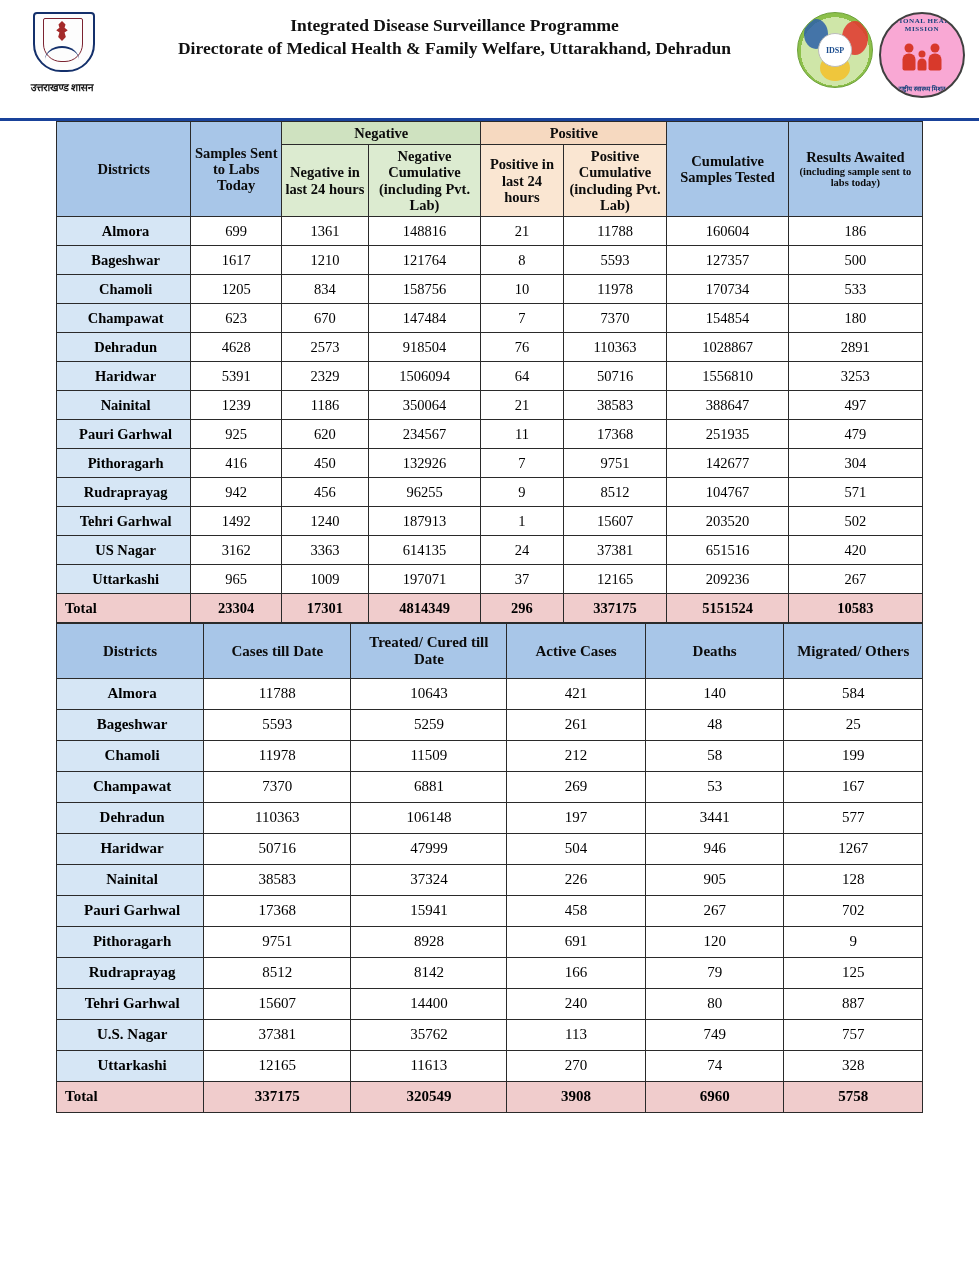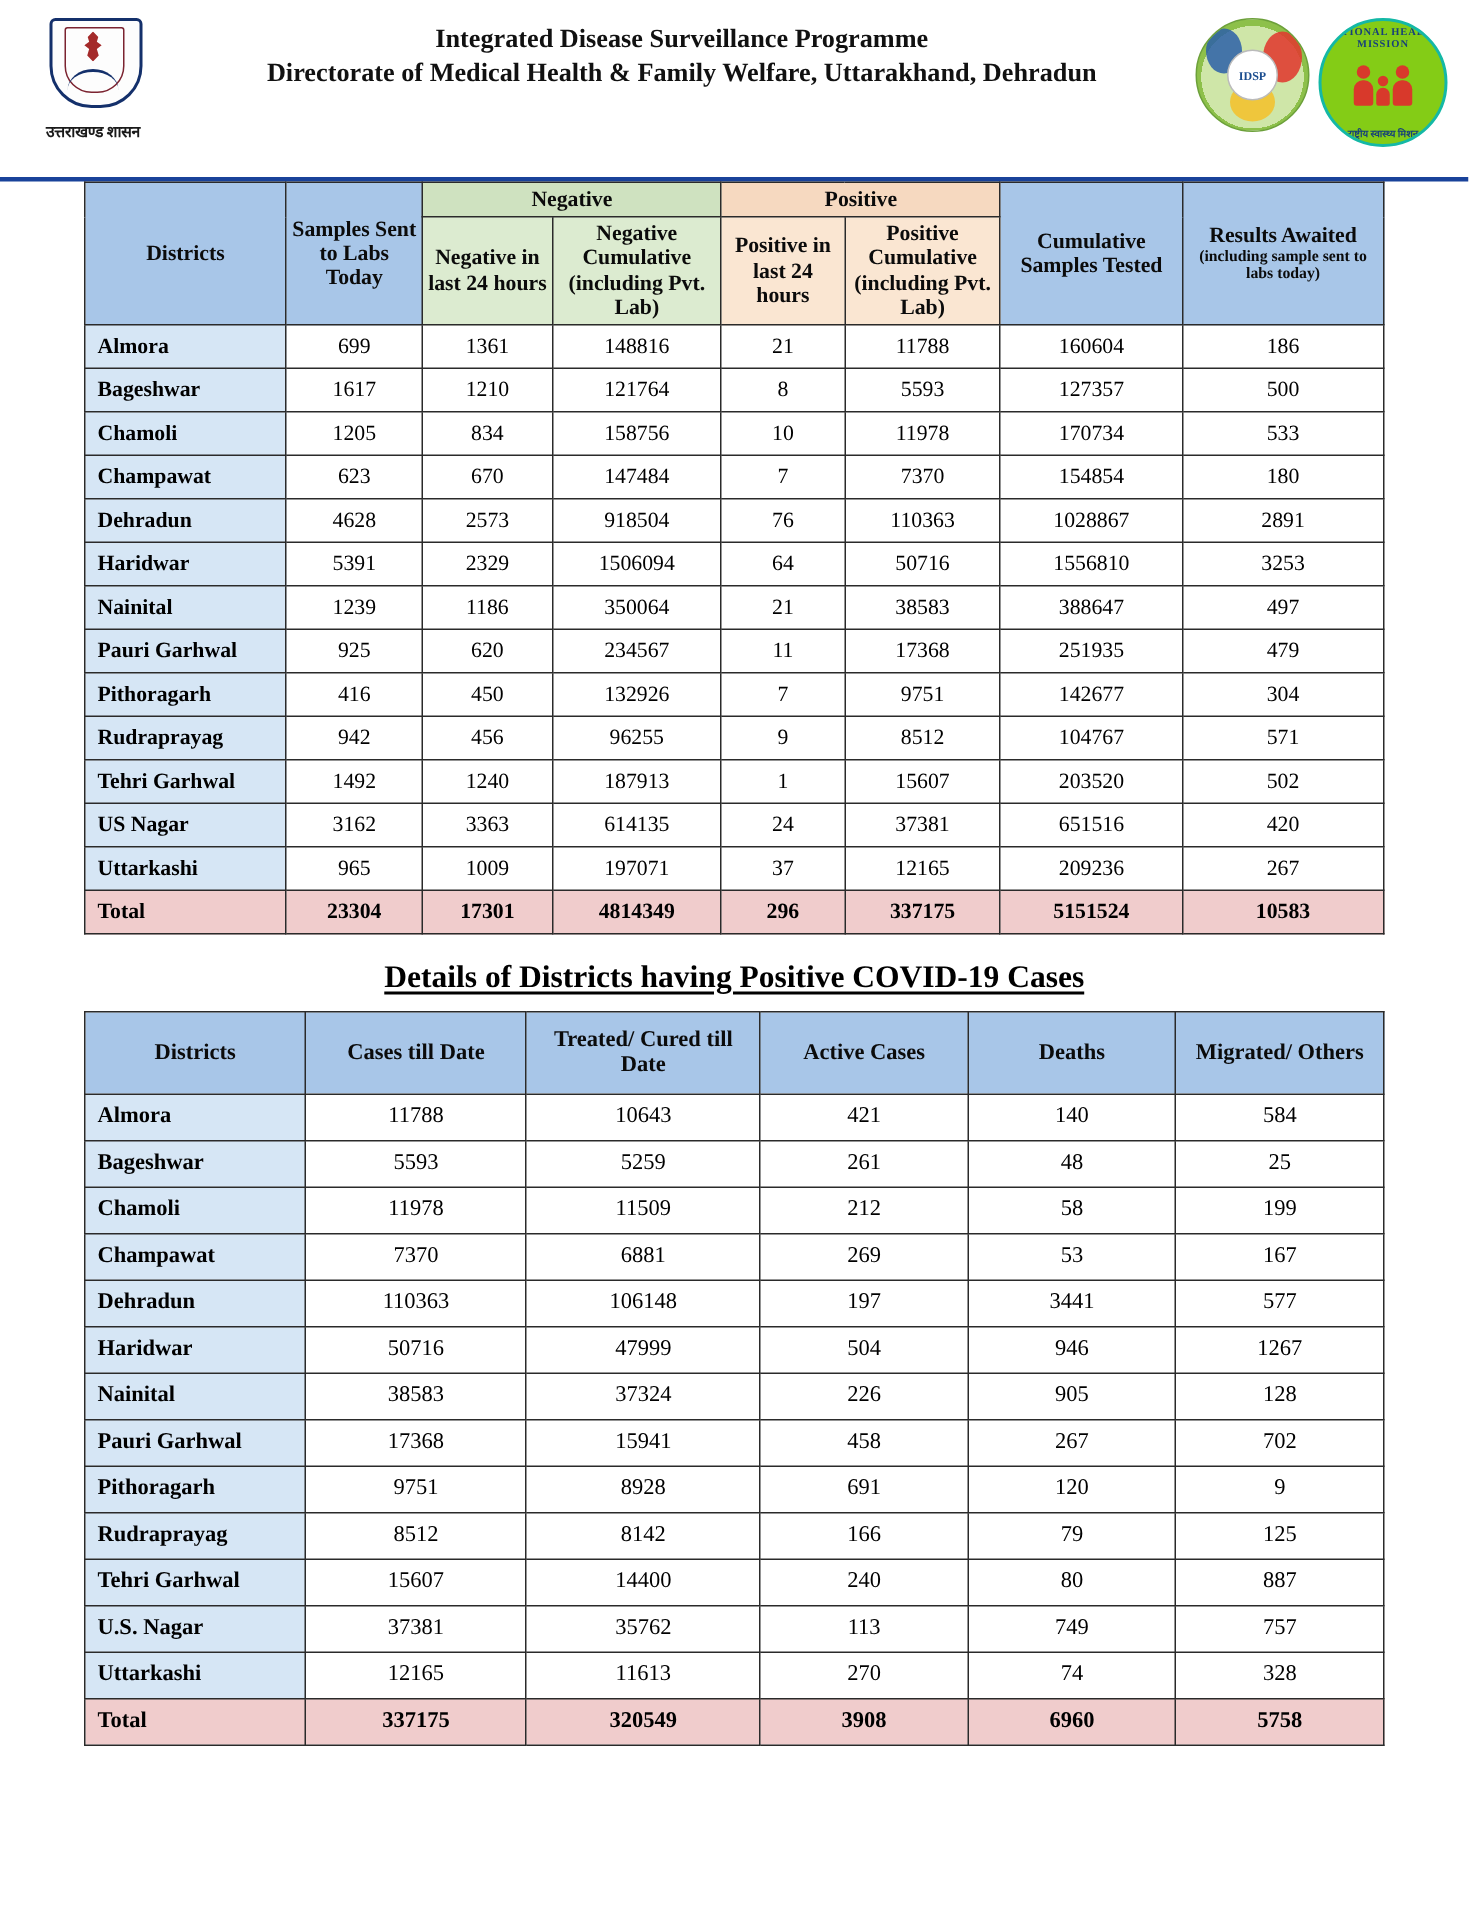--- a/index.html
+++ b/index.html
@@ -174,22 +174,22 @@
     border: 1px solid #bbb;
     font-size: 8px;
     font-weight: bold;
     color: #1b4d8f;
     display: flex; align-items: center; justify-content: center;
   }
   .nhm-logo {
     width: 82px;
     height: 82px;
     border-radius: 50%;
-    background: #84cc16;
-    border: 2px solid #14b8a6;
+    background: #f9a8d4;
+    border: 2px solid #404040;
     position: relative;
     overflow: hidden;
   }
   .nhm-logo .ring-text {
     position: absolute;
     left: 0; right: 0; top: 3px;
     text-align: center;
     font-size: 7px;
     font-weight: bold;
     color: #16407a;
@@ -281,21 +281,21 @@
     font-weight: bold;
     display: block;
     line-height: 1.1;
   }
   tbody td {
     padding: 3px 4px;
     height: 22px;
     background: #ffffff;
   }
   tbody td.district {
-    text-align: left;
+    text-align: center;
     padding-left: 8px;
     font-weight: bold;
     background: #d6e6f5;
     font-size: 14.5px;
   }
   tbody tr.total td {
     background: #f0cccc;
     font-weight: bold;
   }
   tbody tr.total td.district {
@@ -541,21 +541,20 @@
             <td>4814349</td>
             <td>296</td>
             <td>337175</td>
             <td>5151524</td>
             <td>10583</td>
           </tr>
       </tbody>
     </table>
   </div>
 
-  <div class="section-title section-title-2">Details of Districts having Positive COVID-19 Cases</div>
 
   <div class="tbl-wrap">
     <table class="t2">
       <colgroup>
         <col style="width:17%">
           <col style="width:17%">
           <col style="width:18%">
         <col style="width:16%">
           <col style="width:16%">
           <col style="width:16%">

